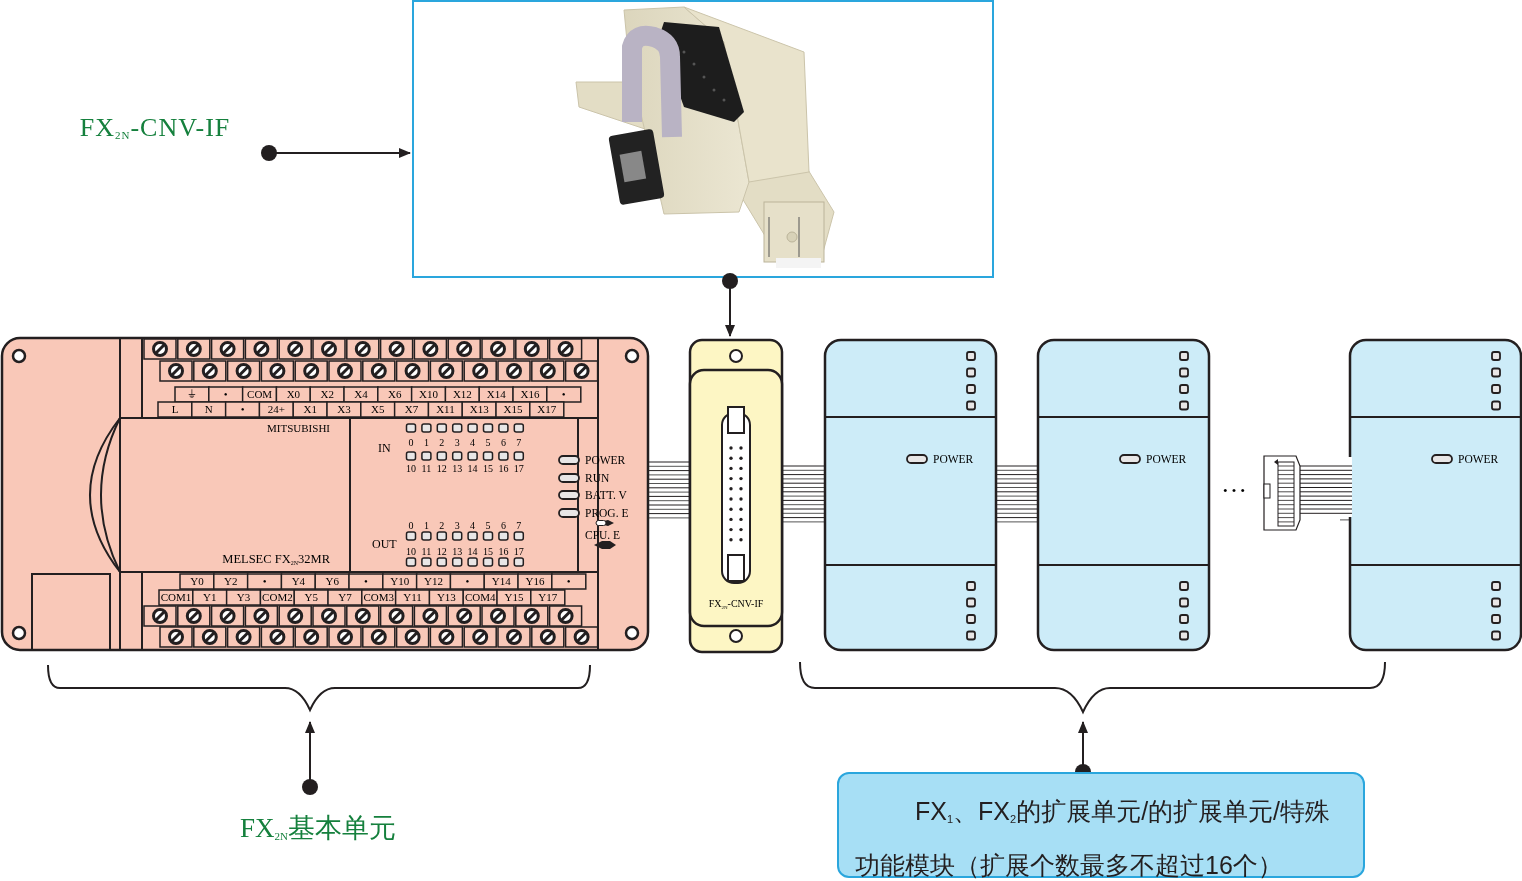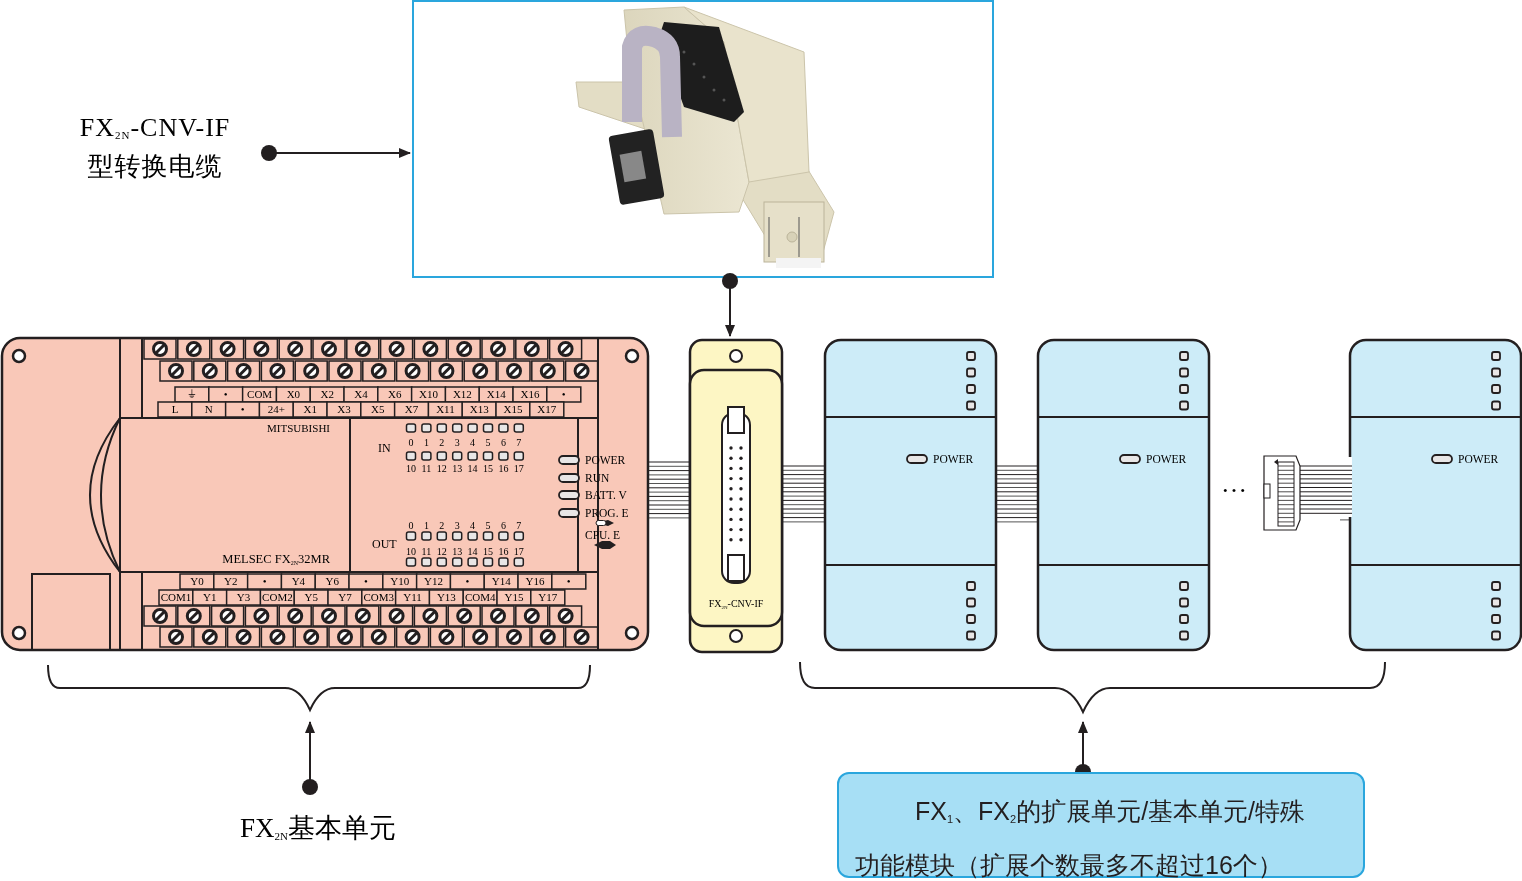--- a/index.html
+++ b/index.html
@@ -1,37 +1,36 @@
 <!DOCTYPE html>
 <html><head>
 <meta charset="utf-8">
 <style>
   html, body { margin:0; padding:0; background:#ffffff; }
   body { width:1522px; height:881px; position:relative; overflow:hidden;
          font-family:"Liberation Serif","DejaVu Serif",serif; color:#231f20; }
   #diagram { position:absolute; left:0; top:0; }
   .serif { font-family:"Liberation Serif","DejaVu Serif",serif; }
-  .label-block { position:absolute; text-align:center; color:#000000; }
+  .label-block { position:absolute; text-align:center; color:#15803d; }
   .lbl-cable { left:50px; top:112px; width:210px; font-size:26px; line-height:31px; letter-spacing:1px; }
   .lbl-base { left:208px; top:810px; width:220px; font-size:27px; }
   sub.s { font-size:11px; vertical-align:-3px; }
   .photo-frame { position:absolute; left:412px; top:0px; width:582px; height:278px;
                  border:2px solid #2aa6dd; box-sizing:border-box; background:#fff; }
   .callout { position:absolute; left:837px; top:772px; width:528px; height:106px;
              background:#a7dff5; border:2px solid #2aa6dd; border-radius:12px; box-sizing:border-box;
              font-family:"Liberation Sans","DejaVu Sans",sans-serif; font-size:25px; color:#231f20;
              padding:14px 14px 0 16px; line-height:46px; }
   .callout .l1 { padding-left:60px; }
 </style>
 </head>
 <body>
 
 <div class="label-block lbl-cable">
   <div><span>FX</span><sub class="s">2N</sub><span>-CNV-IF</span></div>
-  <div>型转换电缆</div>
 </div>
 
 <div class="photo-frame">
   <svg width="578" height="274" viewBox="0 0 578 274">
     <defs>
       <linearGradient id="gBody" x1="0" y1="0" x2="1" y2="0">
         <stop offset="0" stop-color="#dcd6bd"></stop>
           <stop offset="1" stop-color="#ebe6d2"></stop>
       </linearGradient>
     </defs>
@@ -759,15 +758,15 @@
   </g>
   <g>
     <line x1="1083" y1="772" x2="1083" y2="722" stroke="#231f20" stroke-width="2" marker-end="url(#arrowR)"></line>
     <circle cx="1083" cy="772" r="8" fill="#231f20"></circle>
   </g>
 </svg>
 
 <div class="label-block lbl-base"><span>FX</span><sub class="s">2N</sub><span>基本单元</span></div>
 
 <div class="callout">
-  <div class="l1"><span>FX</span><sub class="s">1</sub><span>、FX</span><sub class="s">2</sub><span>的扩展单元/基本单元/特殊</span></div>
+  <div class="l1"><span>FX</span><sub class="s">1</sub><span>、FX</span><sub class="s">2</sub><span>的扩展单元/的扩展单元/特殊</span></div>
   <div>功能模块（扩展个数最多不超过16个）</div>
 </div>
 
 </body></html>

